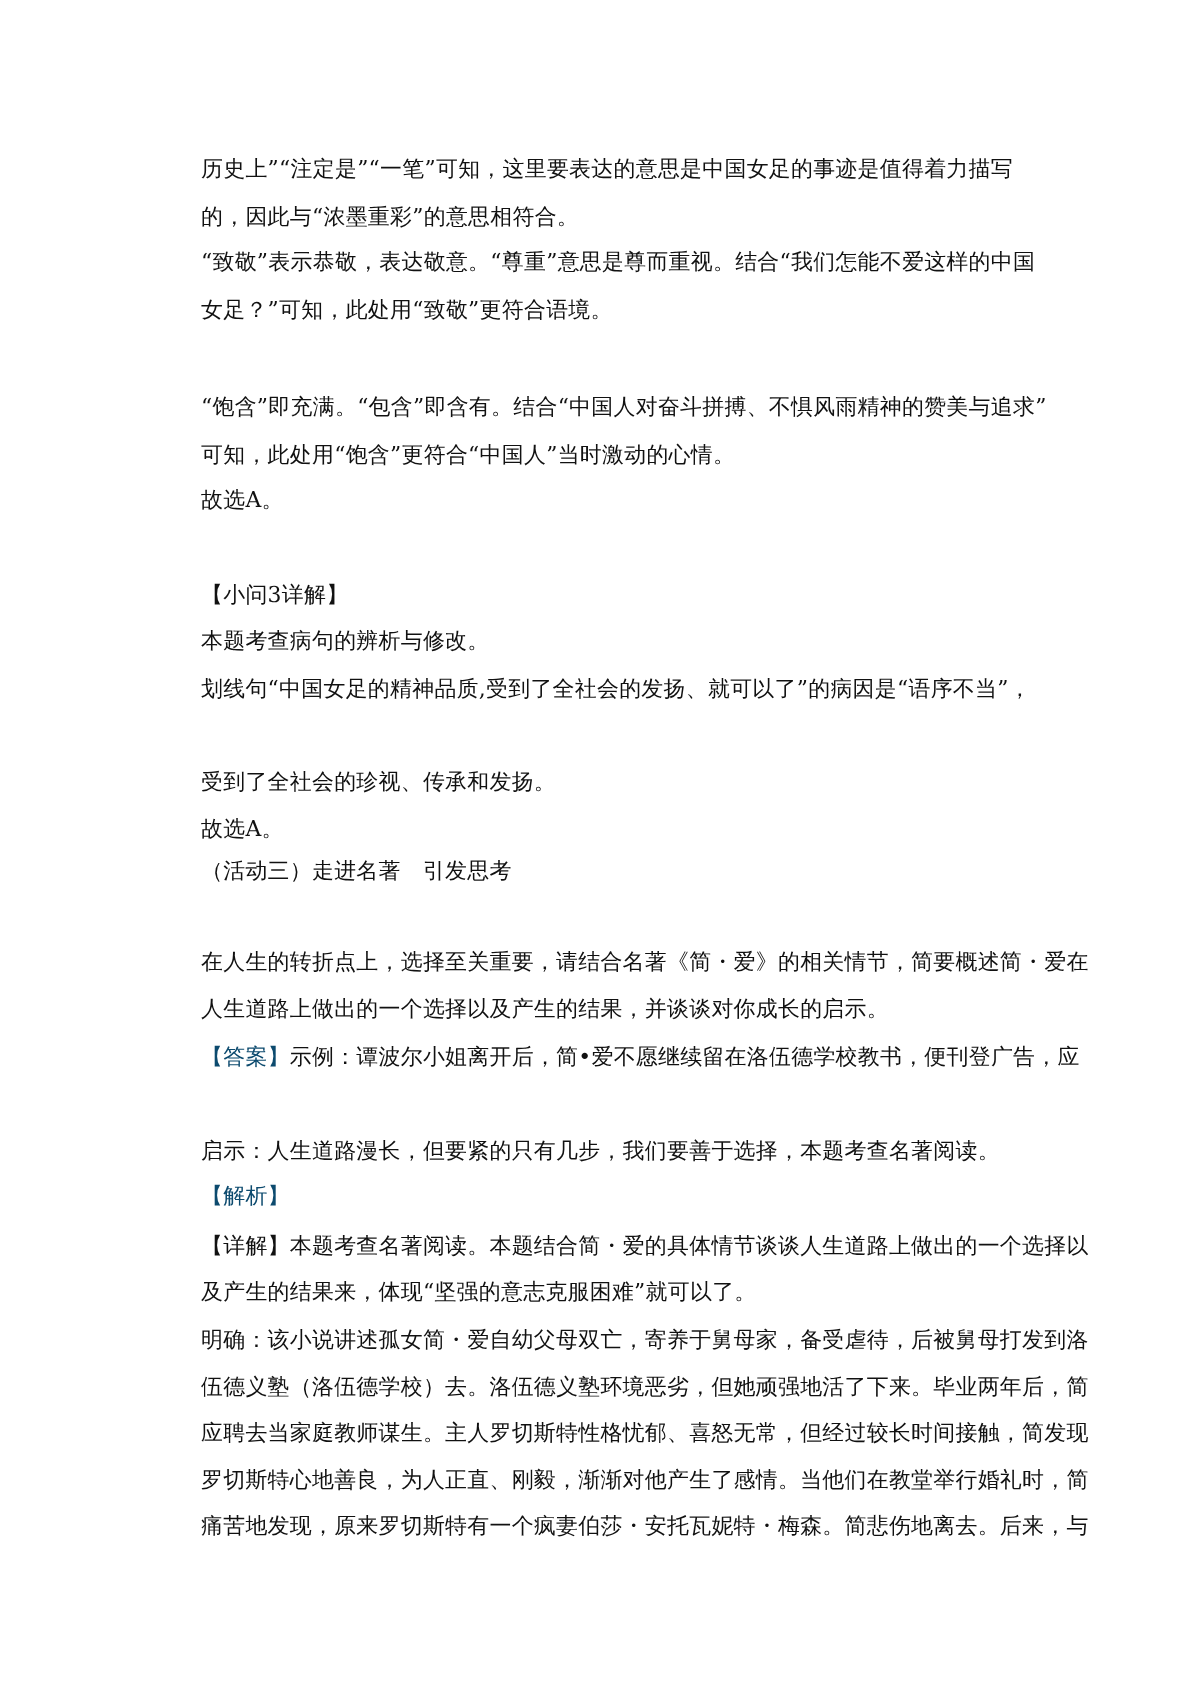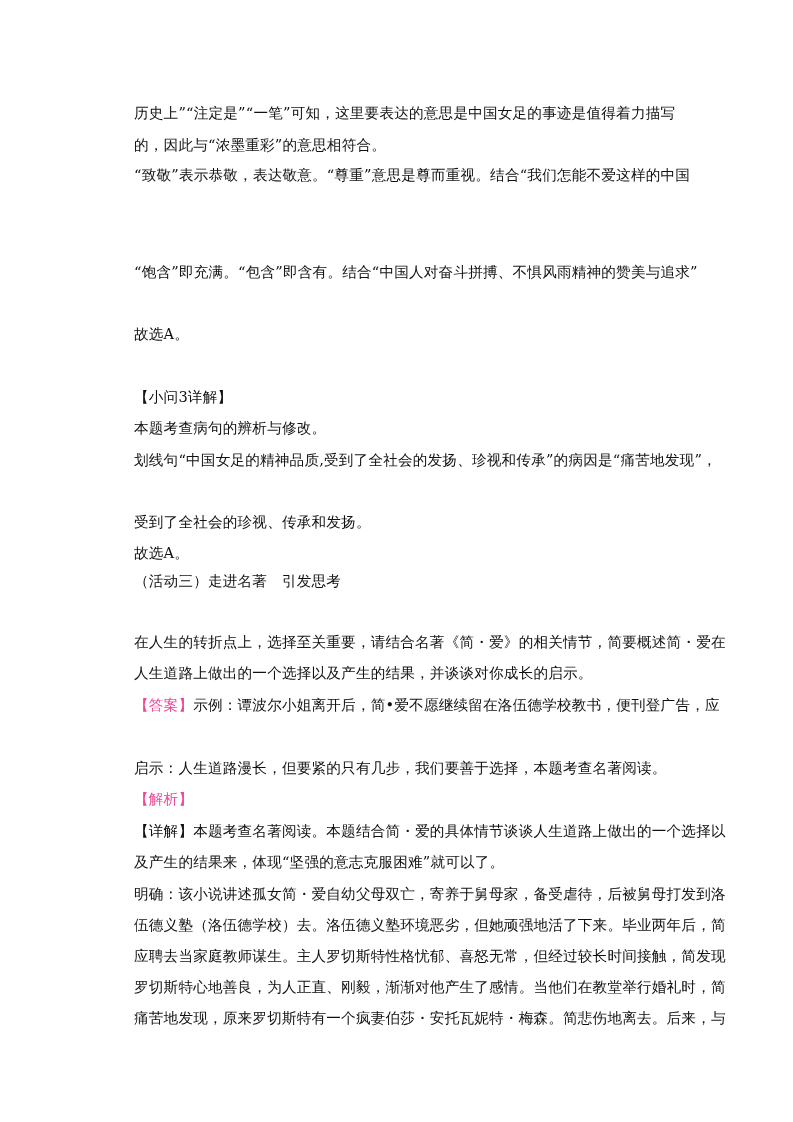--- a/index.html
+++ b/index.html
@@ -1,34 +1,36 @@
 <!DOCTYPE html>
 <html><head>
   <meta charset="utf-8">
   <style>
     html, body { margin: 0; padding: 0; background: #ffffff; }
     body { width: 793px; height: 1122px; position: relative; overflow: hidden;
       font-family: "DejaVu Serif", "Liberation Serif", serif; color: #111; }
     .page { position: absolute; left: 16px; top: 0; width: 793px; height: 1122px; }
     .line { position: absolute; left: 118px; width: 560px; font-size: 14.6px;
       line-height: 20px; white-space: nowrap; letter-spacing: 0.2px; }
-    .blue { color: #ec4899; }
+    .blue { color: #0c4a6e; font-family: Liberation Mono, monospace; }
   </style>
 </head>
 <body>
 
 <div class="page">
   <div class="line" style="top:103px">历史上”“注定是”“一笔”可知，这里要表达的意思是中国女足的事迹是值得着力描写</div>
   <div class="line" style="top:135px">的，因此与“浓墨重彩”的意思相符合。</div>
   <div class="line" style="top:165px">“致敬”表示恭敬，表达敬意。“尊重”意思是尊而重视。结合“我们怎能不爱这样的中国</div>
+  <div class="line" style="top:197px">女足？”可知，此处用“致敬”更符合语境。</div>
   <div class="line" style="top:262px">“饱含”即充满。“包含”即含有。结合“中国人对奋斗拼搏、不惧风雨精神的赞美与追求”</div>
+  <div class="line" style="top:294px">可知，此处用“饱含”更符合“中国人”当时激动的心情。</div>
   <div class="line" style="top:324px">故选A。</div>
   <div class="line" style="top:387px">【小问3详解】</div>
   <div class="line" style="top:418px">本题考查病句的辨析与修改。</div>
-  <div class="line" style="top:450px">划线句“中国女足的精神品质,受到了全社会的发扬、珍视和传承”的病因是“痛苦地发现”，</div>
+  <div class="line" style="top:450px">划线句“中国女足的精神品质,受到了全社会的发扬、就可以了”的病因是“语序不当”，</div>
   <div class="line" style="top:512px">受到了全社会的珍视、传承和发扬。</div>
   <div class="line" style="top:543px">故选A。</div>
   <div class="line" style="top:571px">（活动三）走进名著　引发思考</div>
   <div class="line" style="top:632px">在人生的转折点上，选择至关重要，请结合名著《简・爱》的相关情节，简要概述简・爱在</div>
   <div class="line" style="top:663px">人生道路上做出的一个选择以及产生的结果，并谈谈对你成长的启示。</div>
 
   <div class="line" style="top:695px"><span class="blue">【答案】</span><span>示例：谭波尔小姐离开后，简•爱不愿继续留在洛伍德学校教书，便刊登广告，应</span></div>
   <div class="line" style="top:758px">启示：人生道路漫长，但要紧的只有几步，我们要善于选择，本题考查名著阅读。</div>
   <div class="line blue" style="top:789px">【解析】</div>
 

